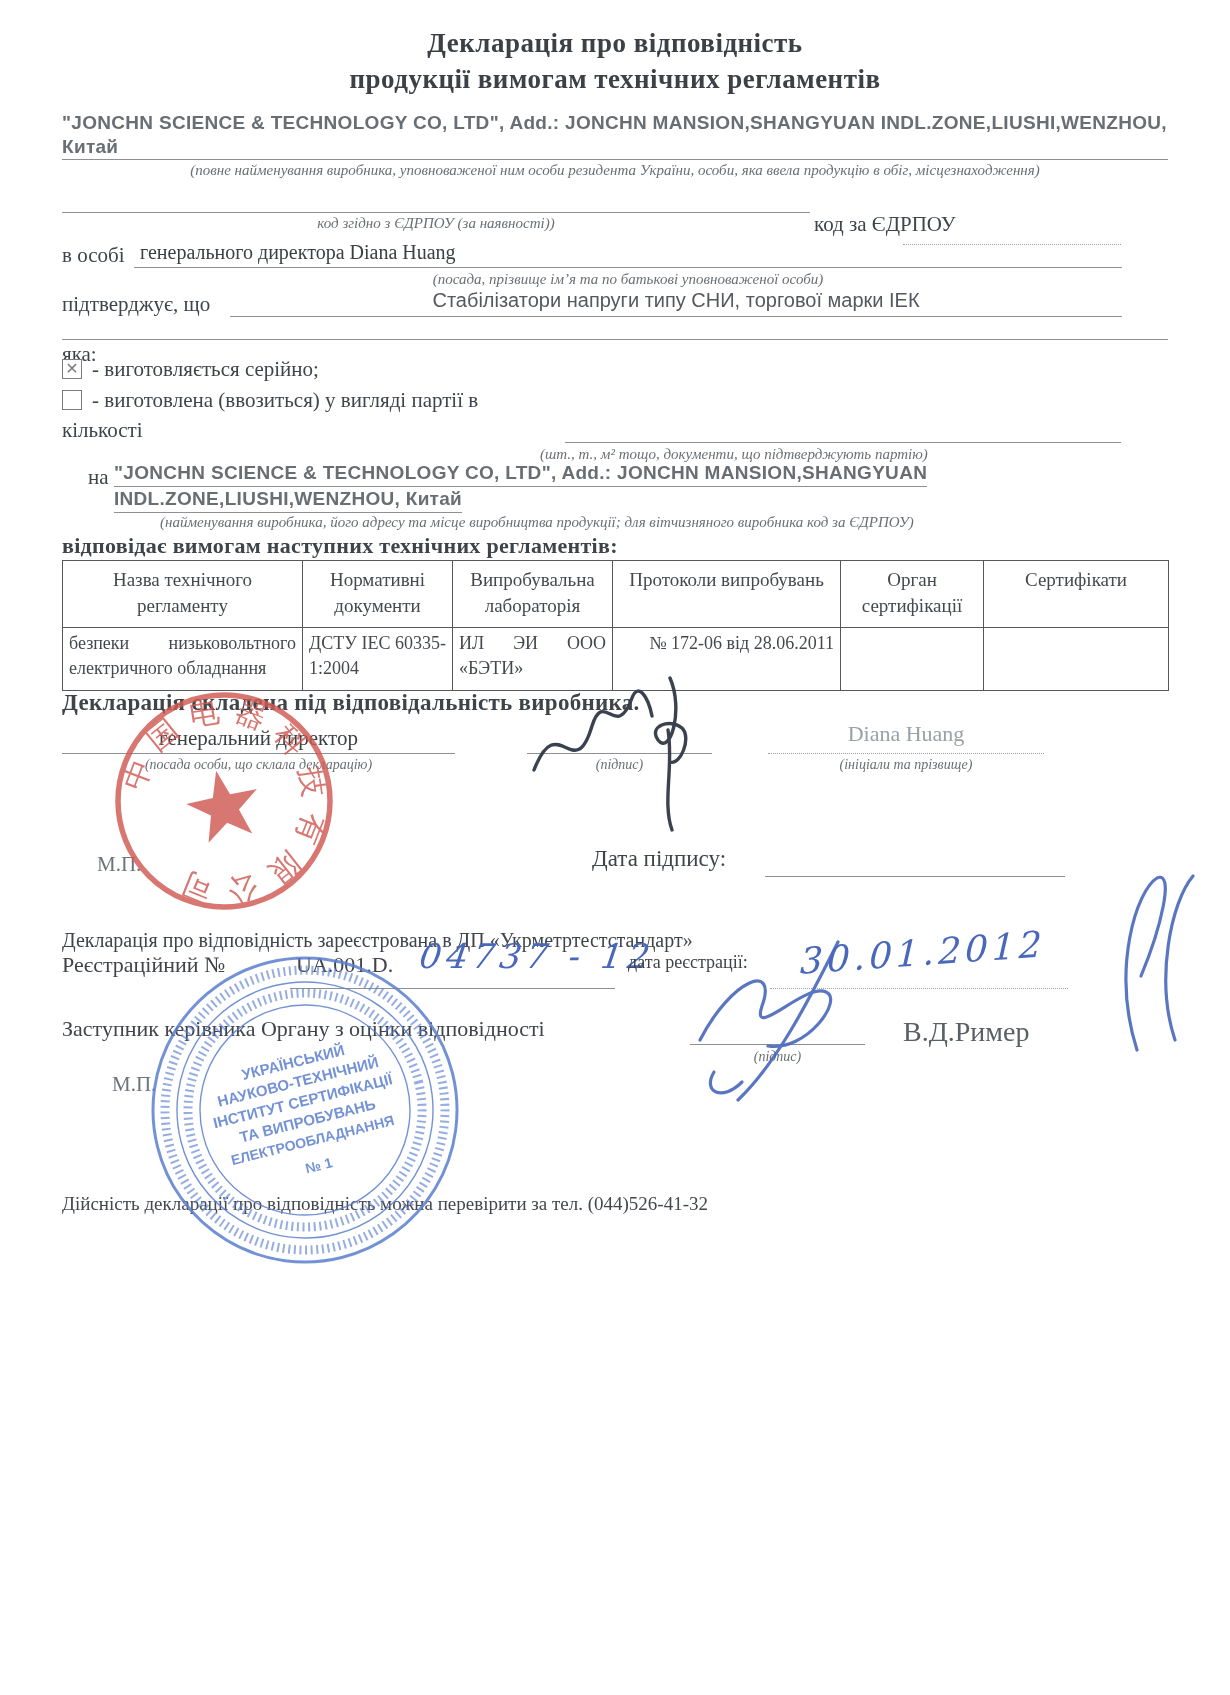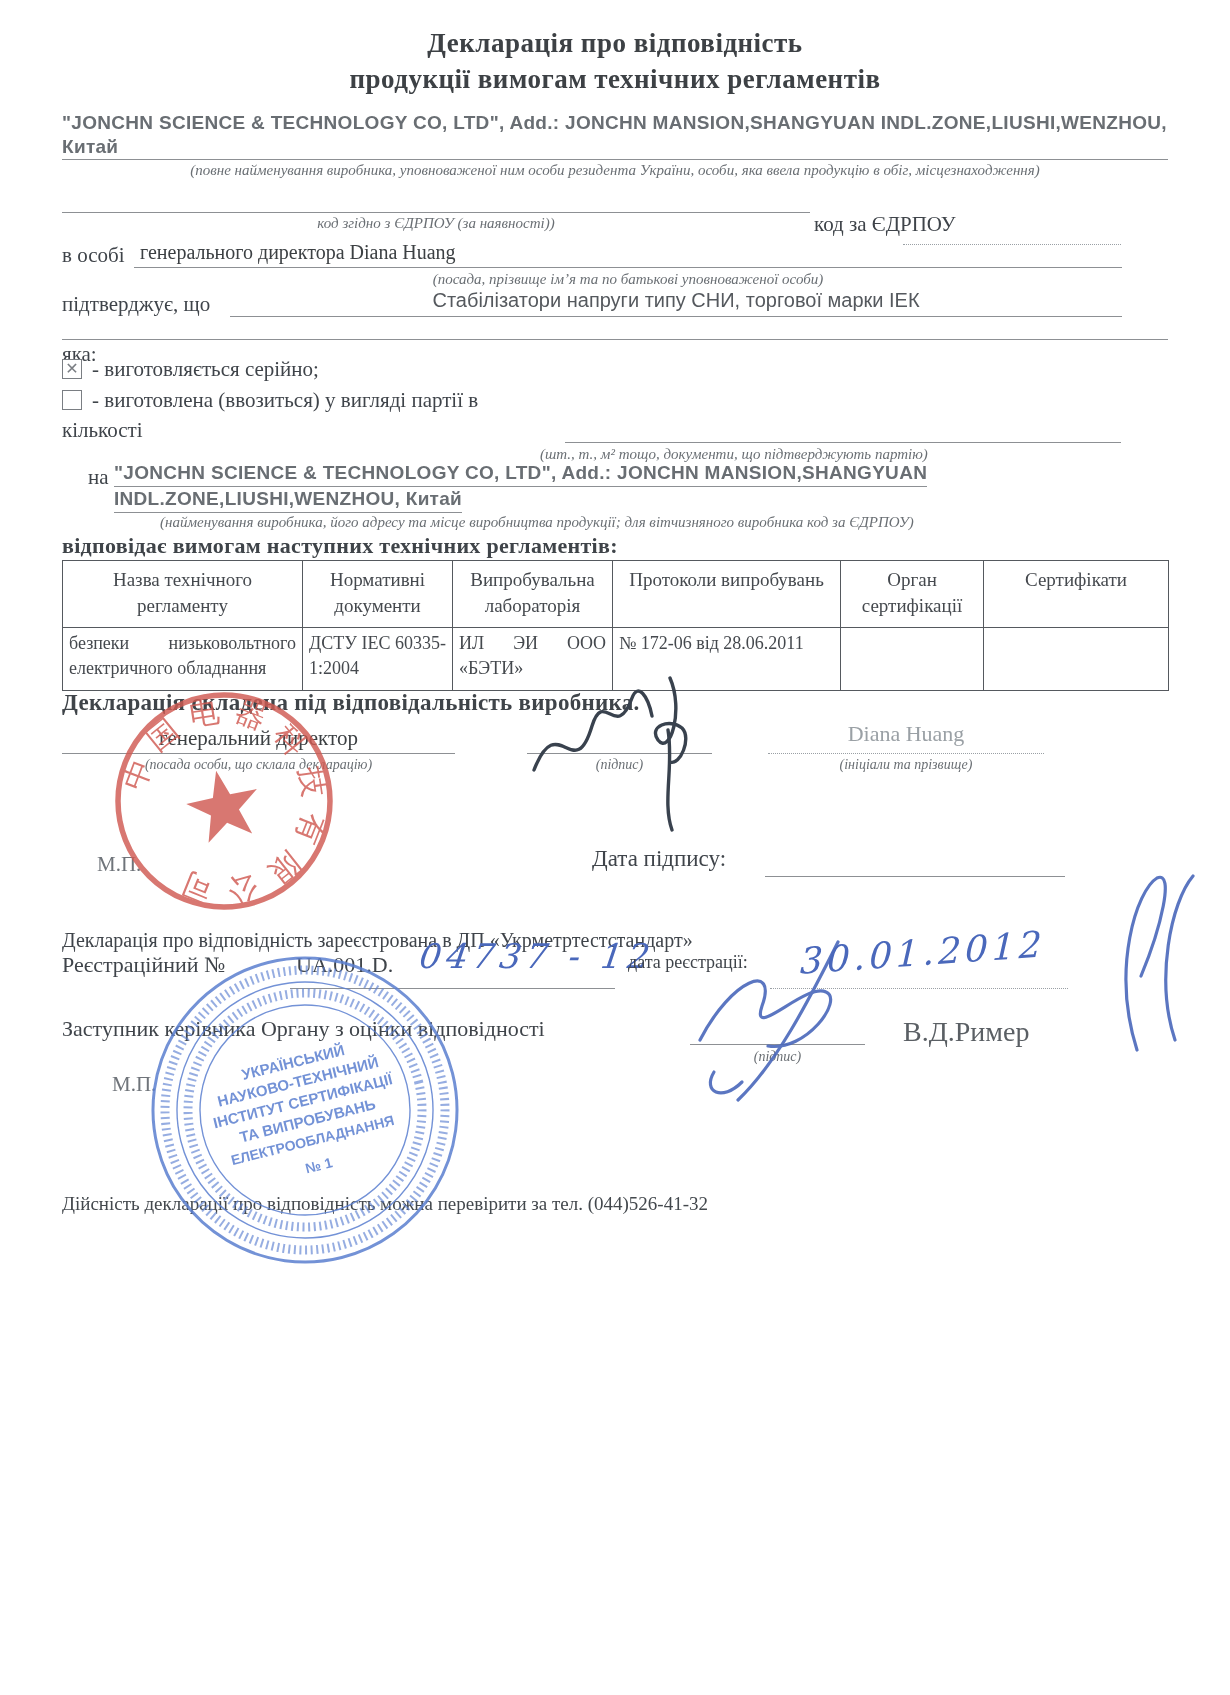--- a/index.html
+++ b/index.html
@@ -91,21 +91,21 @@
         <th>Протоколи випробувань</th>
         <th>Орган сертифікації</th>
         <th>Сертифікати</th>
       </tr>
     </thead>
     <tbody>
       <tr>
         <td>безпеки низьковольтного електричного обладнання</td>
         <td>ДСТУ IEC 60335-1:2004</td>
         <td>ИЛ ЭИ ООО «БЭТИ»</td>
-        <td style="text-align:left;">№ 172-06 від 28.06.2011</td>
+        <td style="text-align:right;">№ 172-06 від 28.06.2011</td>
         <td></td>
         <td></td>
       </tr>
     </tbody>
   </table>
 
   <div class="abs heading" style="top:690px;left:62px;font-size:23px;">Декларація складена  під  відповідальність виробника.</div>
 
   <div class="abs val ctr" style="top:726px;left:62px;width:393px;font-size:21px;">генеральний директор</div>
   <div class="abs rule" style="top:753px;left:62px;width:393px;"></div>

